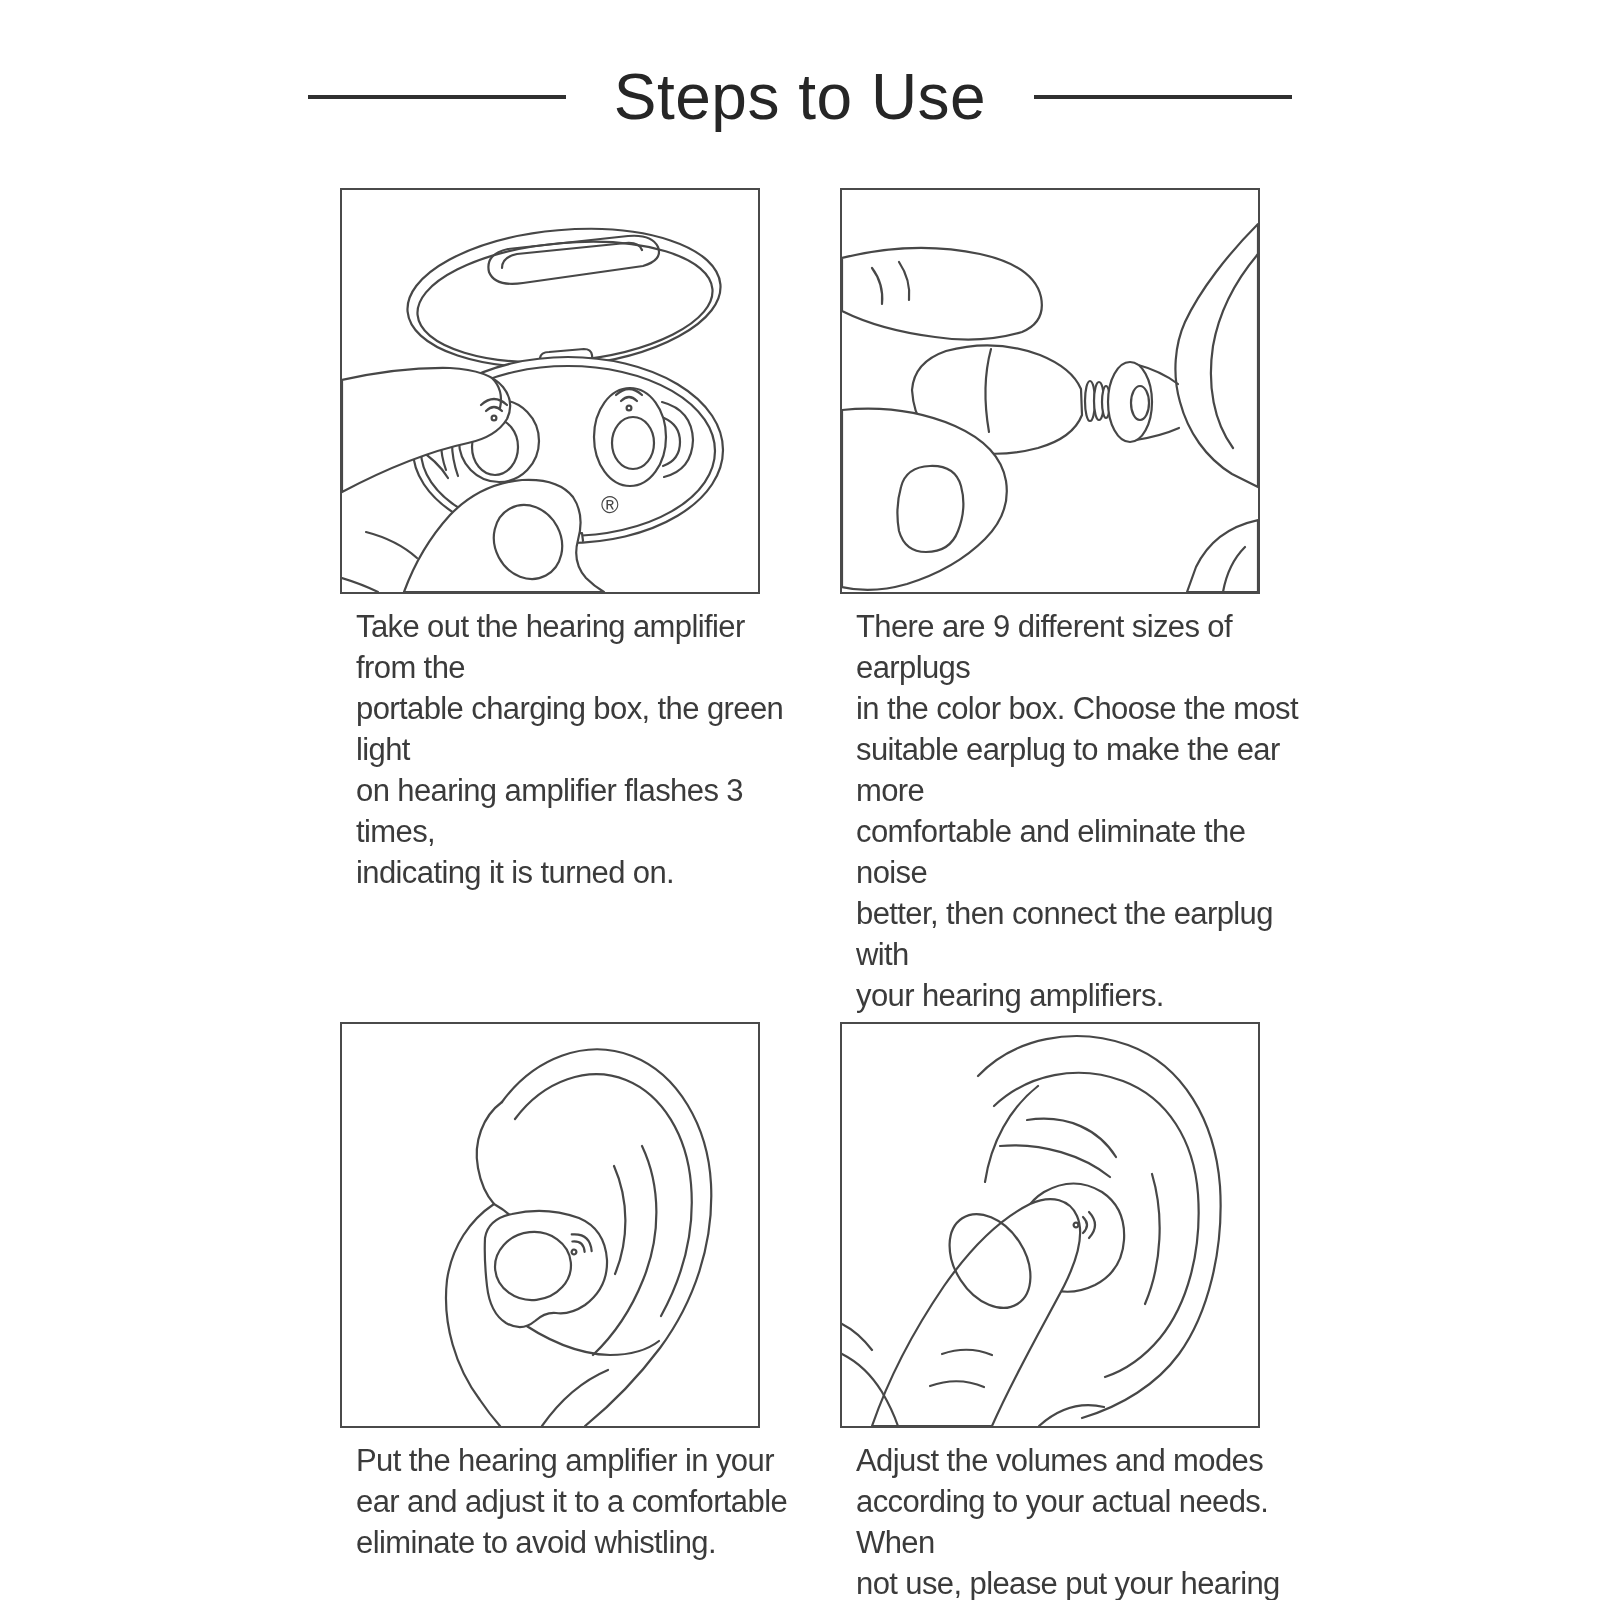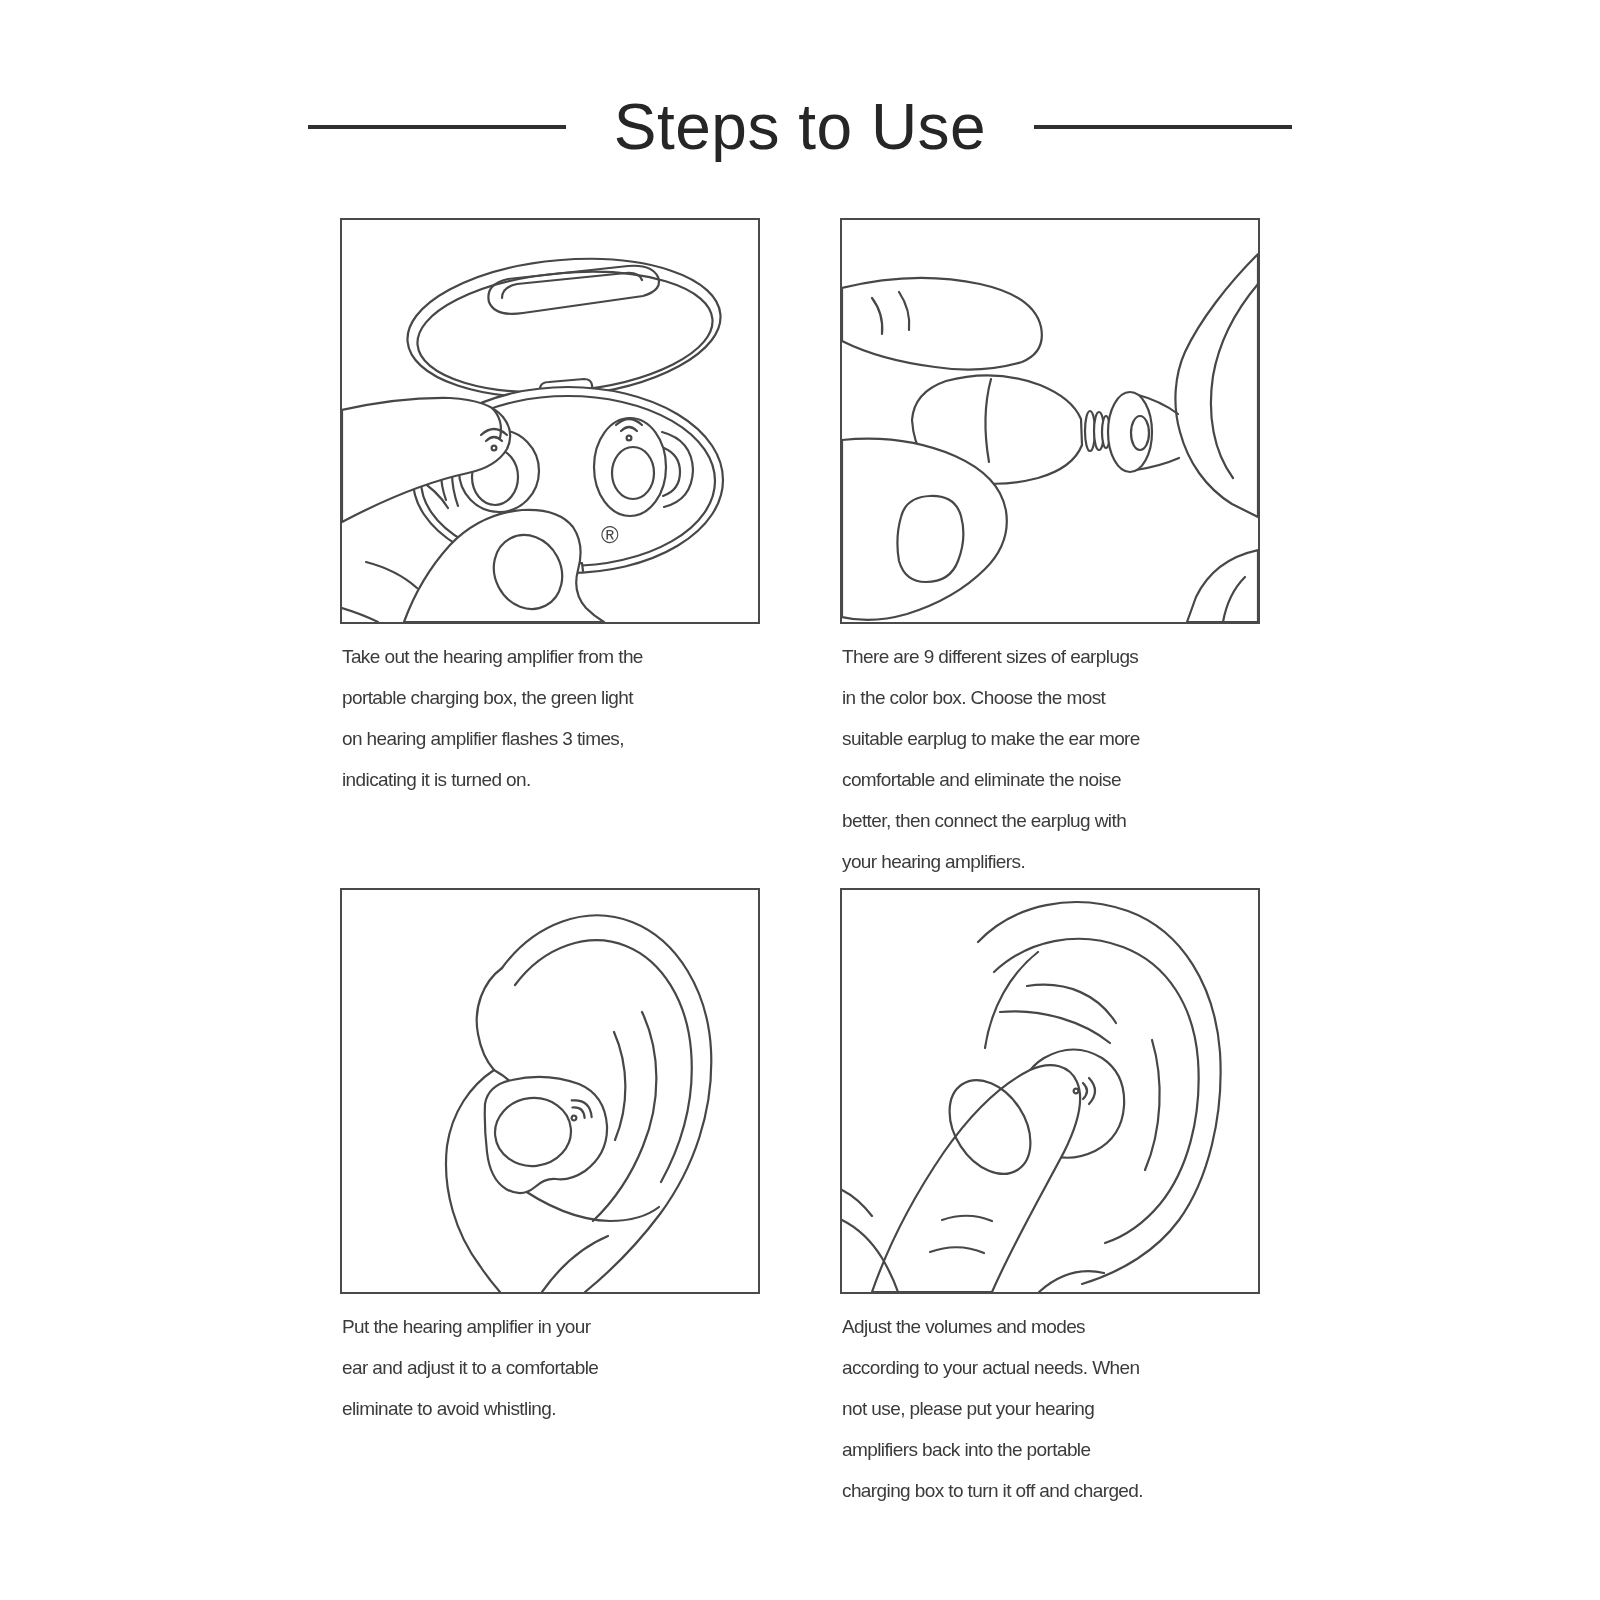--- a/index.html
+++ b/index.html
@@ -4,21 +4,21 @@
 <style>
   html, body { margin: 0; padding: 0; }
   body {
     width: 1600px; height: 1600px;
     background: #ffffff;
     font-family: "Liberation Sans", sans-serif;
     overflow: hidden;
     position: relative;
   }
   .title-row {
-    margin-top: 90px;
+    margin-top: 60px;
     display: flex;
     align-items: center;
     justify-content: center;
     gap: 48px;
   }
   .title-rule {
     width: 258px; height: 4px;
     background: #303030;
   }
   h1.page-title {
@@ -40,23 +40,23 @@
   }
   figure.step { margin: 0; }
   .panel {
     width: 420px; height: 406px;
     border: 2px solid #4a4a4a;
     box-sizing: border-box;
     background: #ffffff;
   }
   .panel svg { display: block; width: 100%; height: 100%; }
   figcaption.caption {
-    margin: 12px 0 6px 2px;
+    margin: 12px 0 6px 16px;
     width: 448px;
-    font-size: 19px;
+    font-size: 31px;
     letter-spacing: -0.6px;
     line-height: 41px;
     color: #3b3b3b;
     white-space: pre-line;
   }
   
   .ink path, .ink ellipse, .ink circle {
     stroke: #474747;
     stroke-width: 2.2;
     fill: none;

